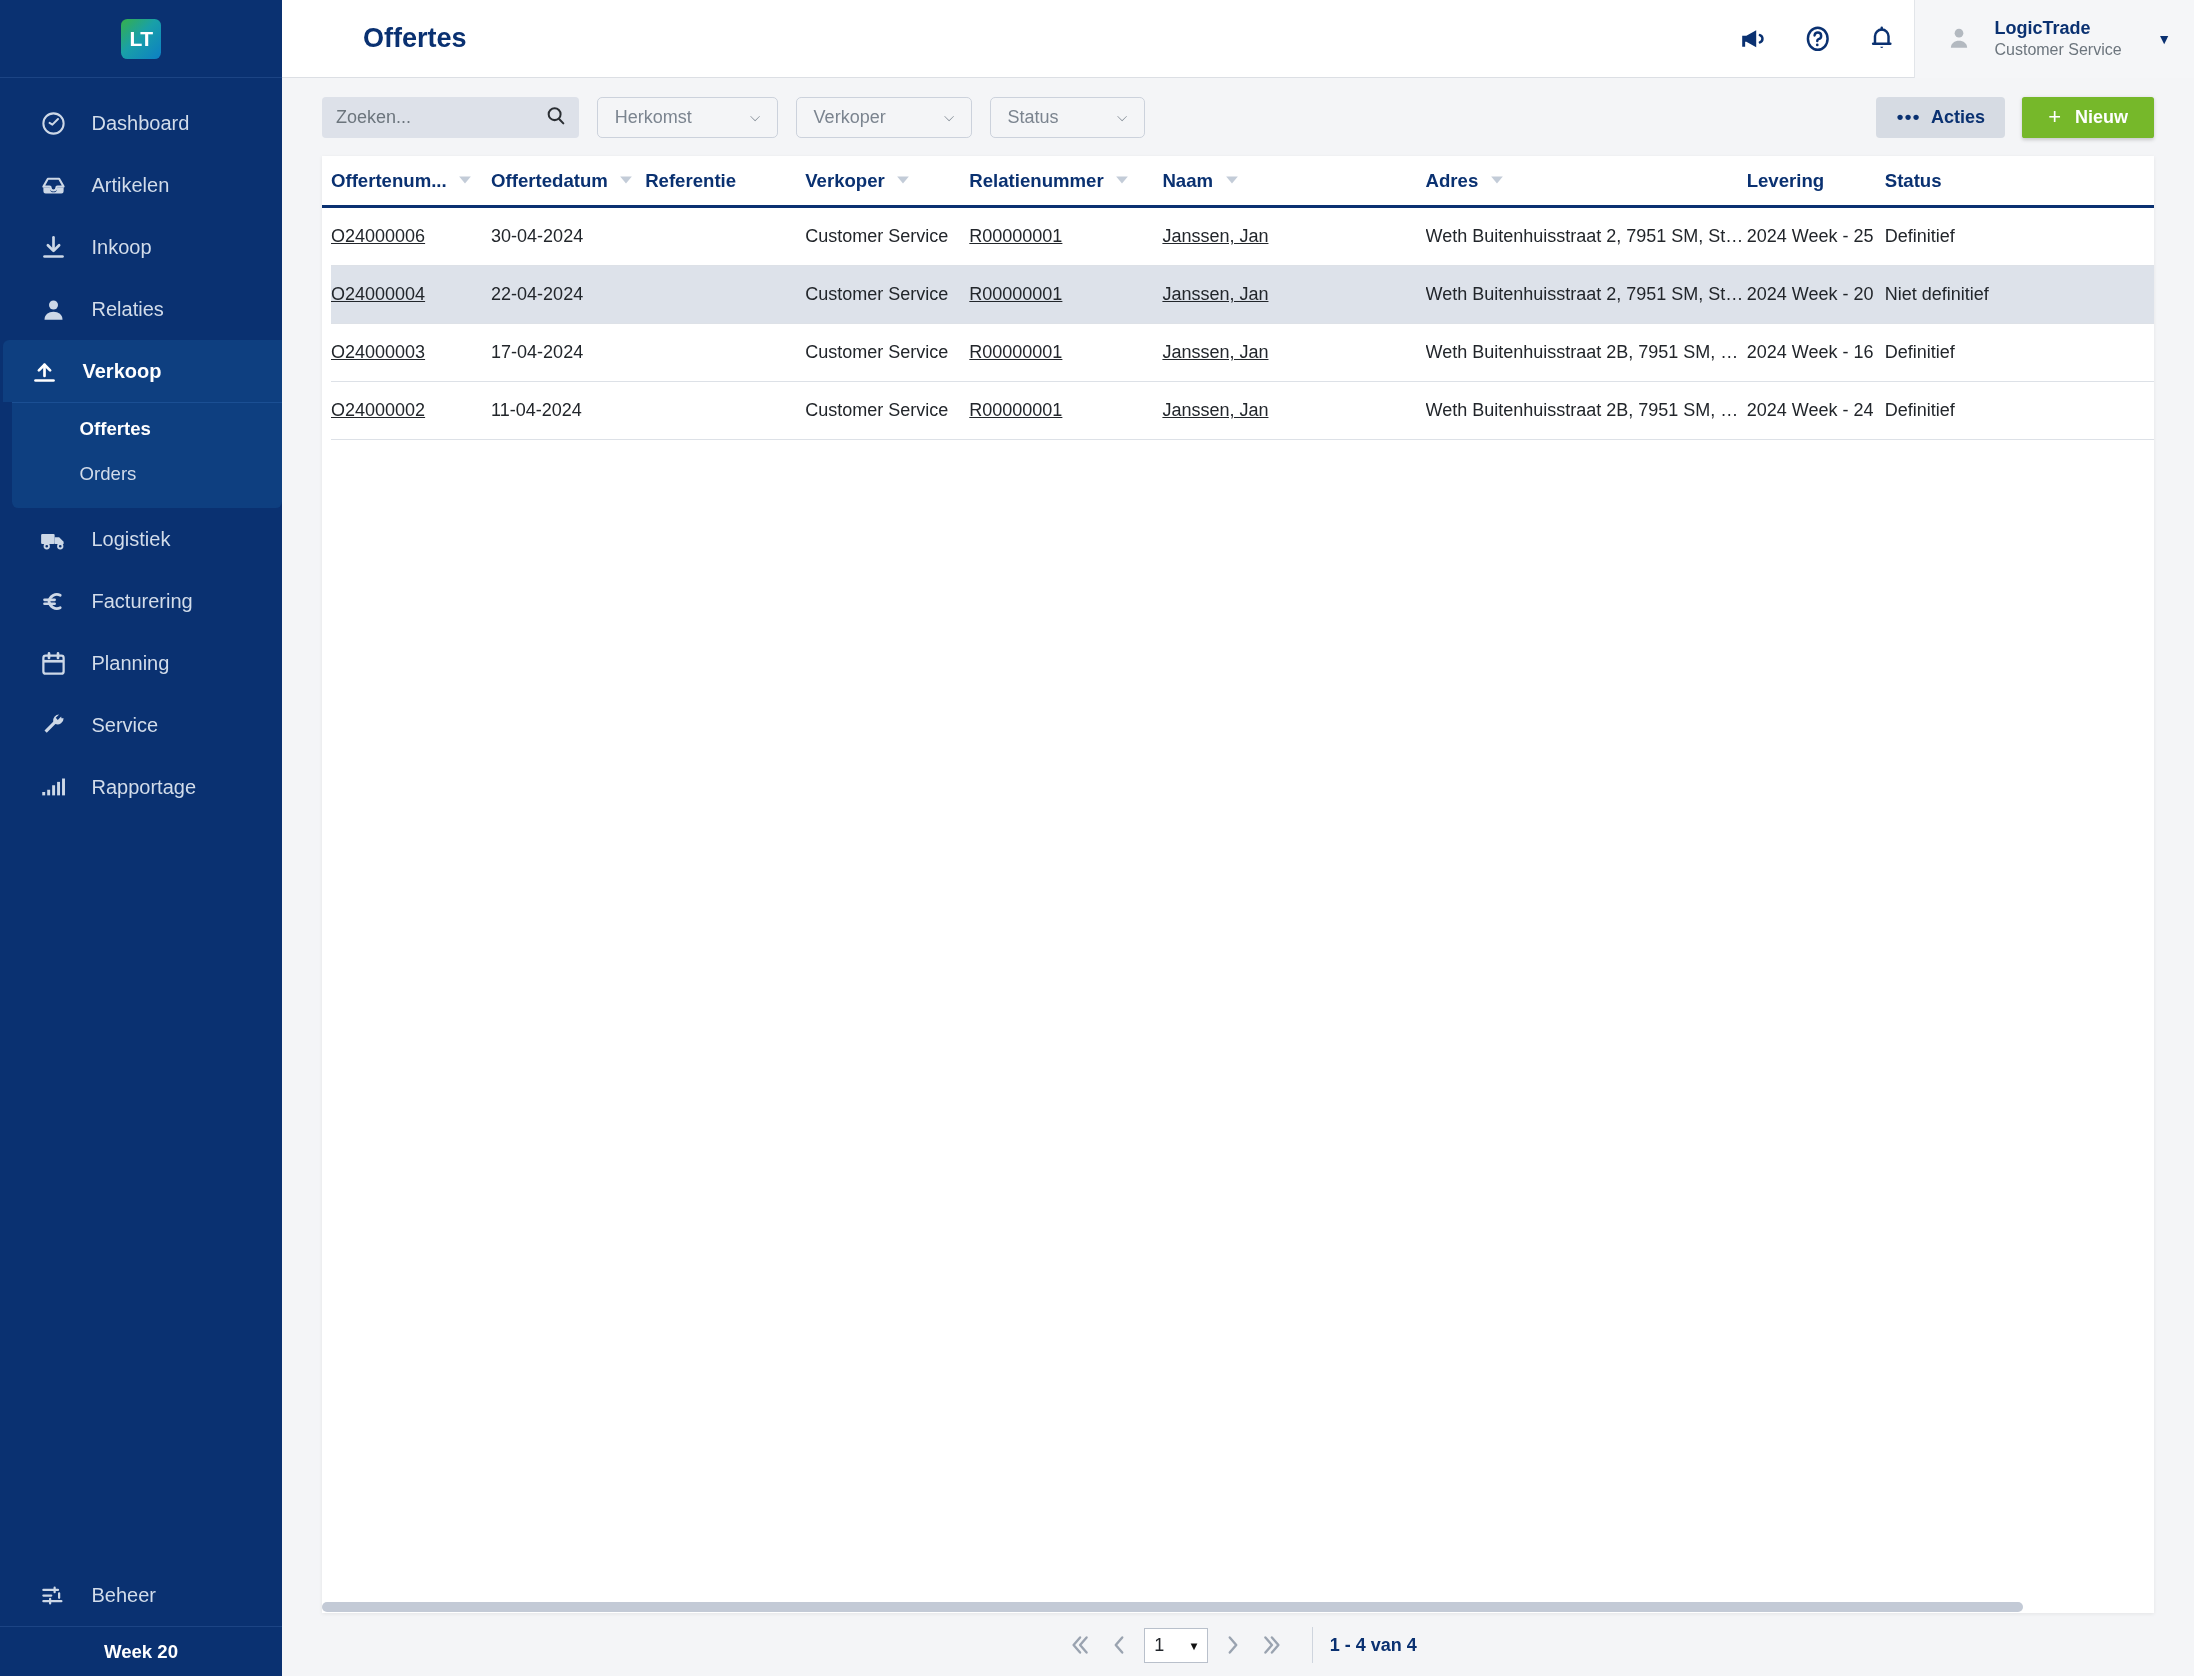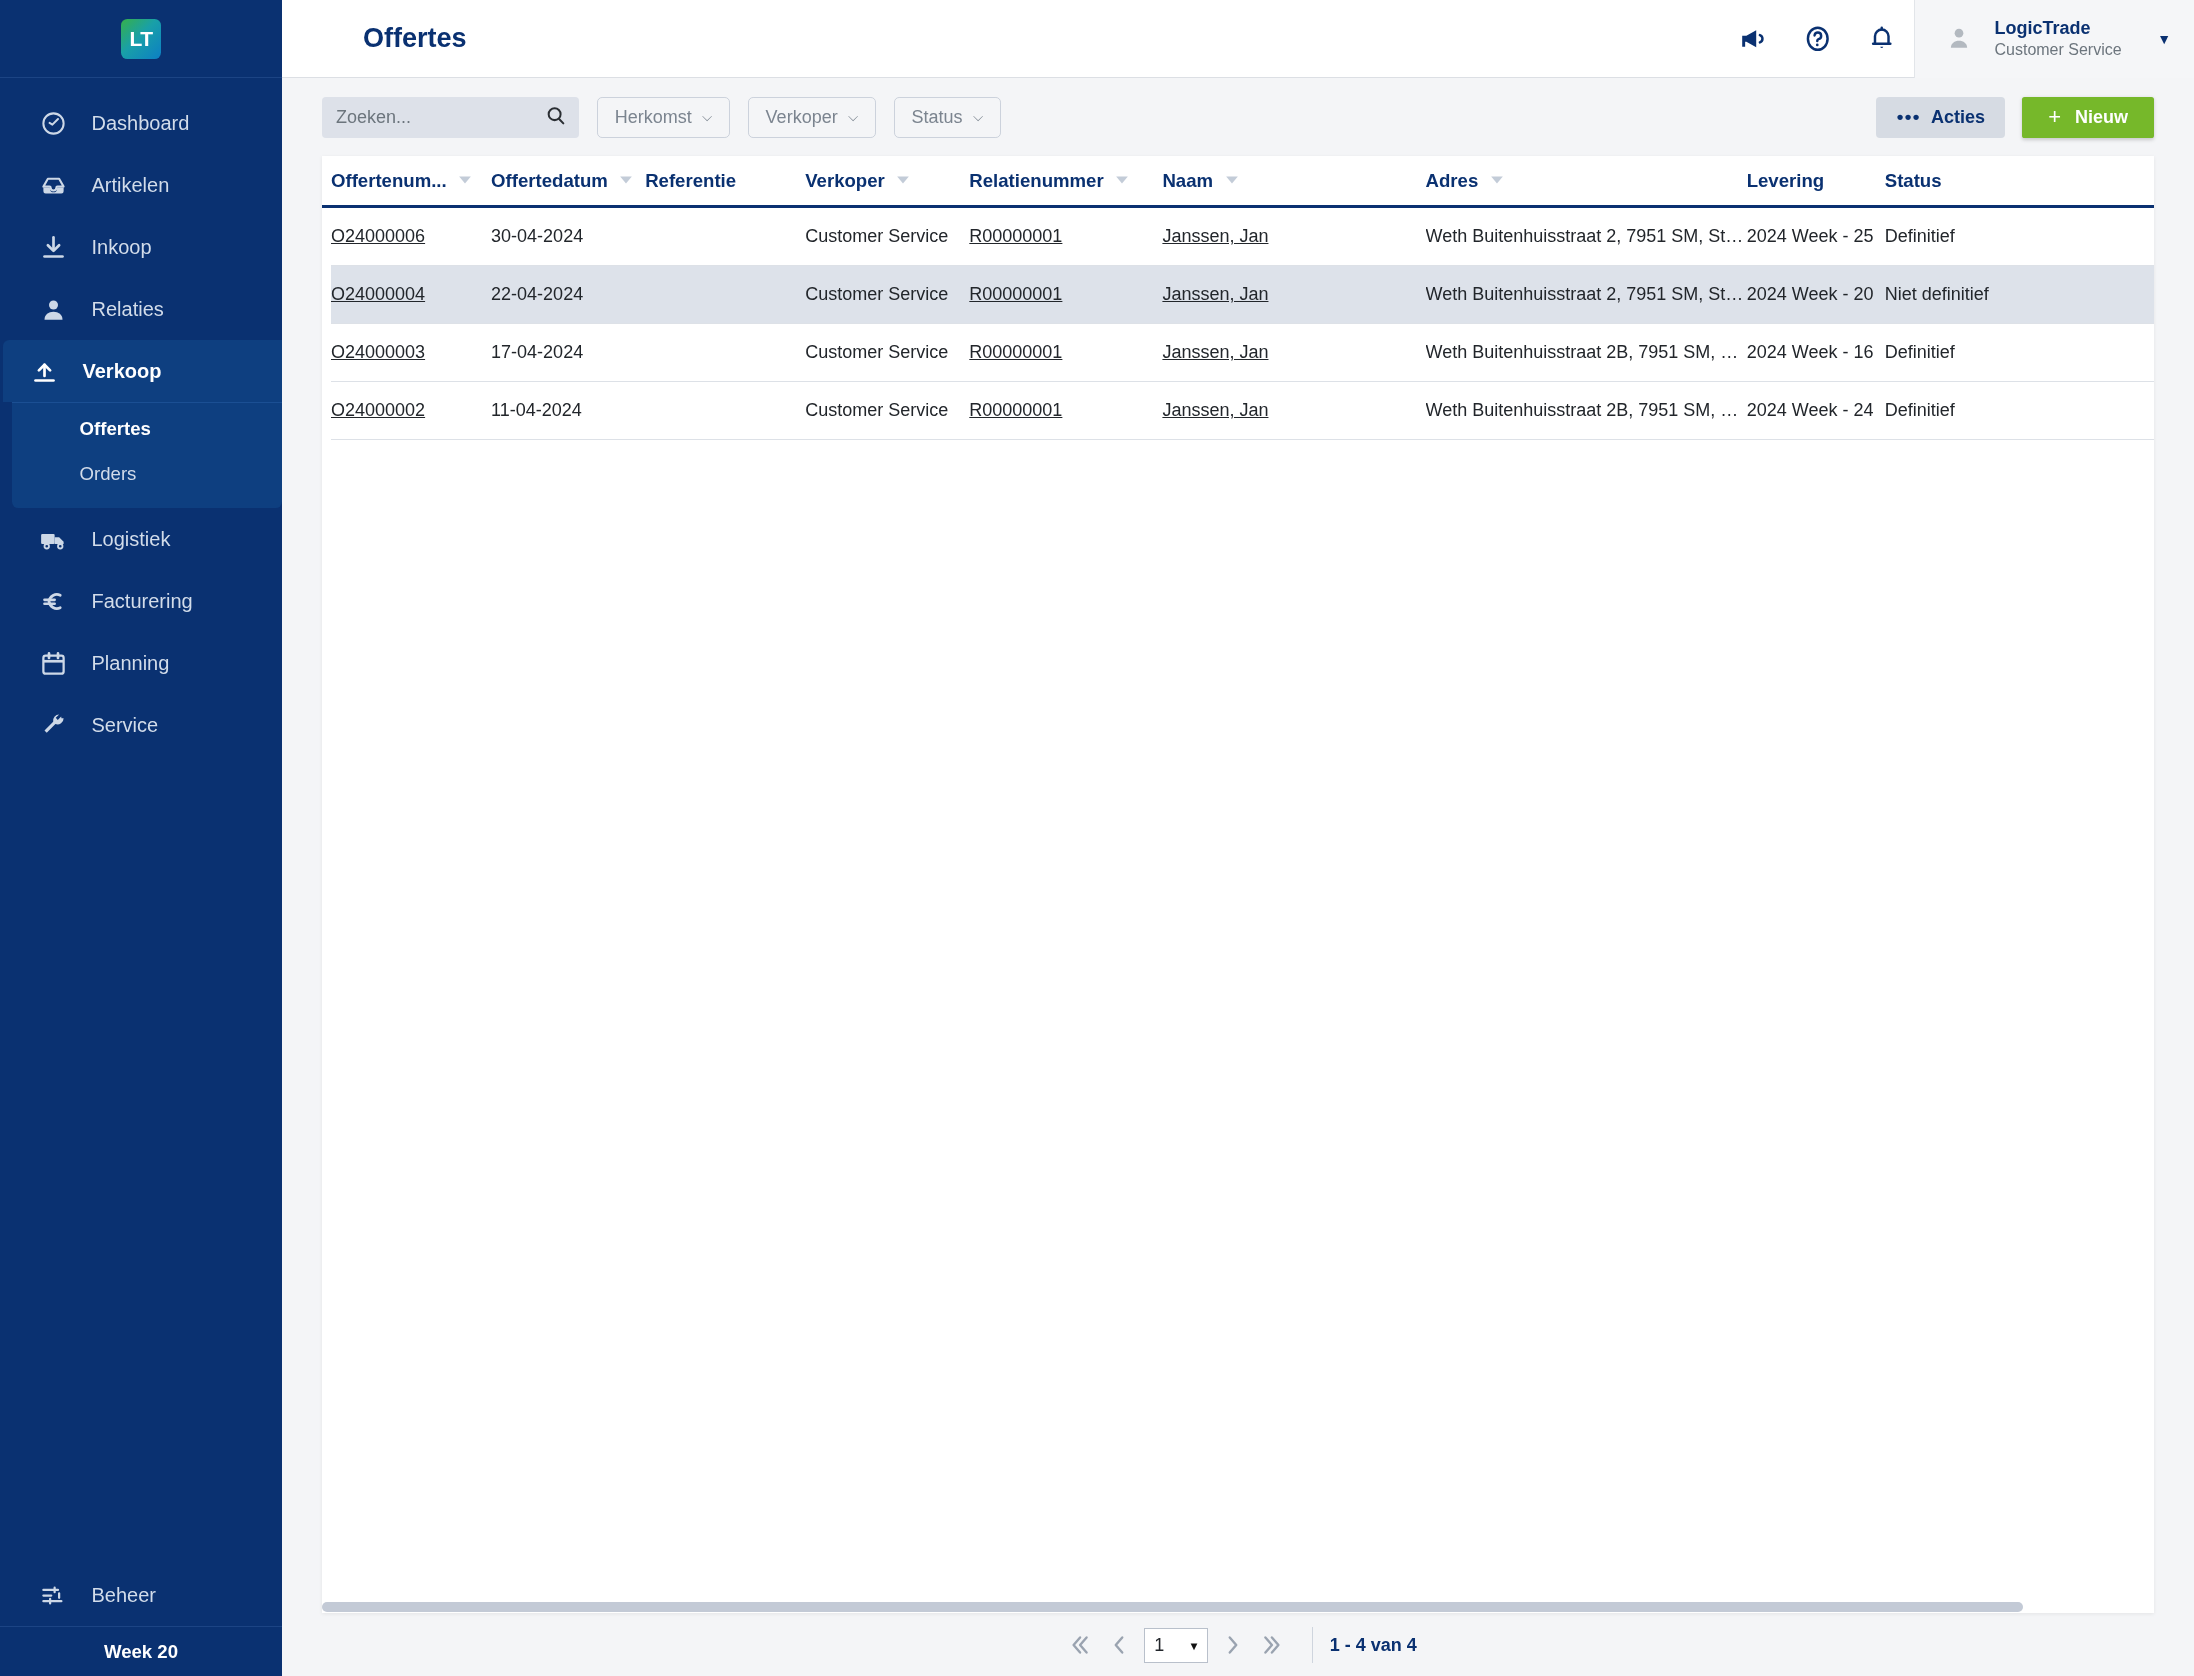--- a/index.html
+++ b/index.html
@@ -112,21 +112,21 @@
   .search-box {
     width: 257px; height: 41px; background: #dde1e9;
     border-radius: 3.9px; display: flex; align-items: center;
     padding: 0 11.6px 0 14px; cursor: text;
   }
   .search-box .ph { flex: 1 1 auto; color: #6c757d; font-size: 18px; }
   .filter-btn {
     height: 41px; margin-left: 18px; padding: 0 16.7px;
     border: 0.6px solid #ccd2dc; border-radius: 5.1px;
     display: flex; align-items: center; background: transparent;
-    color: #7b848f; font-size: 18px; cursor: pointer; white-space: nowrap;
+    color: #7b848f; font-size: 18px; cursor: pointer; white-space: nowrap; gap: 48px;
   }
   .filter-btn .chev { margin-left: 10.3px; font-size: 13.5px; }
   .toolbar-spacer { flex: 1 1 auto; }
   .acties-btn {
     height: 41px; padding: 0 20.5px; background: #d6dbe3; border: none;
     border-radius: 3.9px; display: flex; align-items: center;
     color: #0a3171; font-size: 18px; font-weight: bold;
     cursor: pointer; margin-right: 16.7px;
   }
   .acties-btn .dots { letter-spacing: 1.3px; margin-right: 10.3px; font-size: 19px; }
@@ -316,20 +316,32 @@
 
       <div class="nav-item">
         <span class="nav-icon">
           <svg class="ic" width="27" height="27" viewBox="0 0 24 24" fill="#cdd8e7">
             <path d="M21 5.5a5.5 5.5 0 0 1-7.3 5.2L6 18.4 4 16.4l7.7-7.7A5.5 5.5 0 0 1 17 2.2l-3 3 1.8 1.8 3-3c.2.5.2 1 .2 1.5z"></path>
           </svg>
         </span>
         <span>Service</span>
       </div>
 
+      <div class="nav-item">
+        <span class="nav-icon">
+          <svg class="ic" width="27" height="27" viewBox="0 0 24 24" fill="#cdd8e7">
+            <rect x="2" y="16" width="2.6" height="3"></rect>
+            <rect x="6.4" y="14" width="2.6" height="5"></rect>
+            <rect x="10.8" y="10" width="2.6" height="9"></rect>
+            <rect x="15.2" y="7" width="2.6" height="12"></rect>
+            <rect x="19.6" y="4" width="2.6" height="15"></rect>
+          </svg>
+        </span>
+        <span>Rapportage</span>
+      </div>
 
     </nav>
 
     <div class="sidebar-bottom">
       <div class="beheer-item">
         <span class="nav-icon">
           <svg class="ic" width="27" height="27" viewBox="0 0 24 24" fill="none" stroke="#cdd8e7" stroke-width="2" stroke-linecap="round">
             <path d="M3 7h13M3 12h7M3 17h16"></path>
             <path d="M13 5v4M17 10v4M9 15v4"></path>
           </svg>

